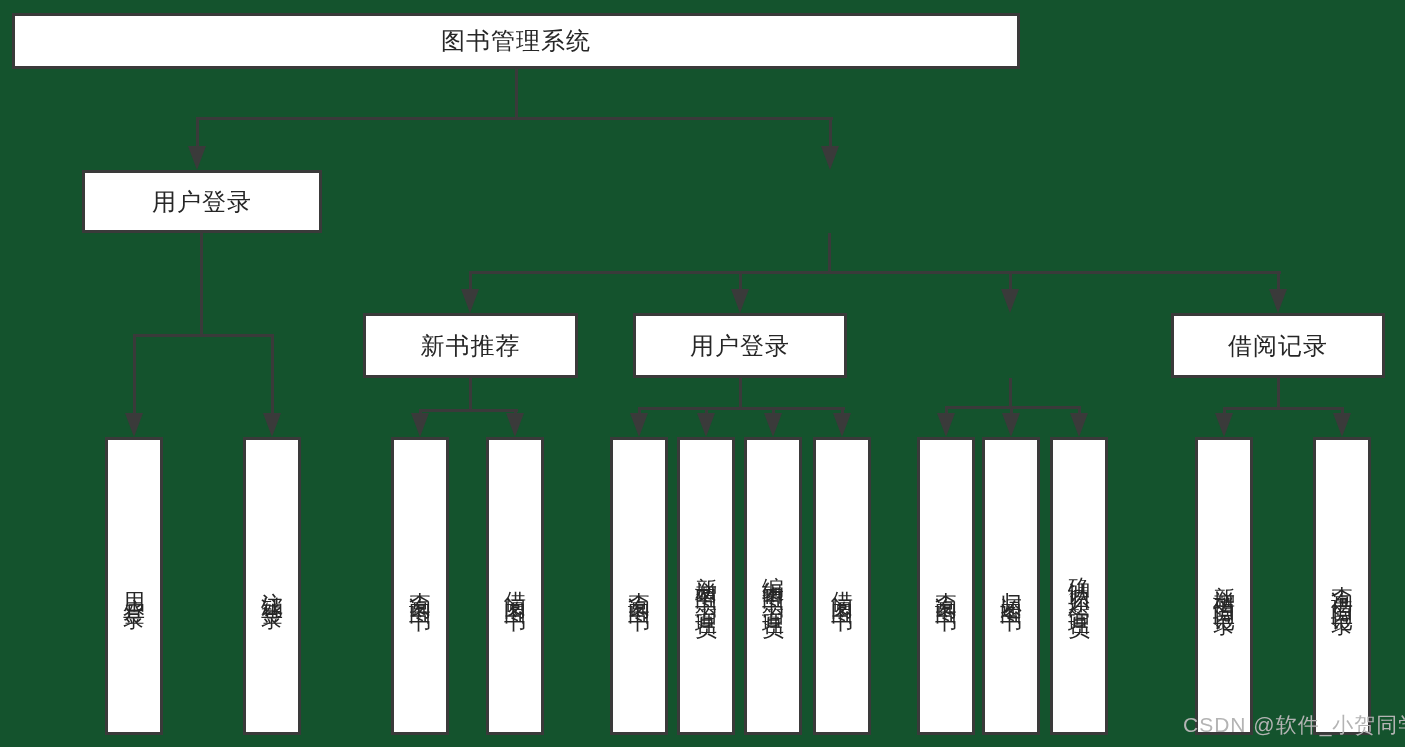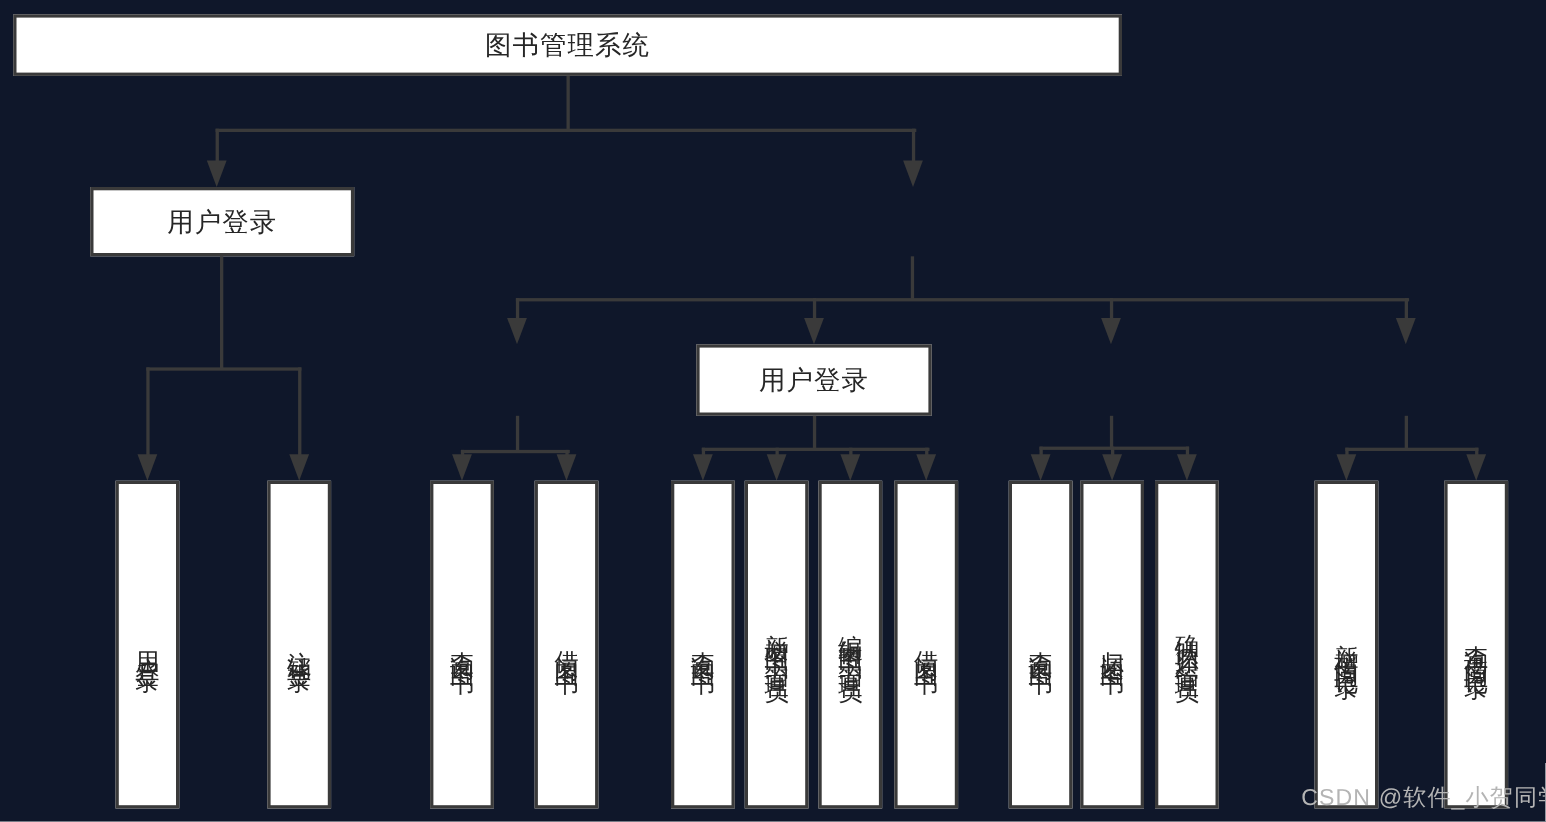--- a/index.html
+++ b/index.html
@@ -1,17 +1,17 @@
 <!DOCTYPE html>
 <html><head>
 <meta charset="utf-8">
 <style>
   html,body{margin:0;padding:0;background:#ffffff;}
   .canvas{
-    position:relative;width:1405px;height:747px;background:#0f172a;
+    position:relative;width:1405px;height:747px;background:#14532d;
     font-family:"Liberation Sans",sans-serif;color:#262626;overflow:hidden;
   }
   .node{
     position:absolute;box-sizing:border-box;border:3px solid #3a3a3a;background:#ffffff;
     display:flex;align-items:center;justify-content:center;
   }
   .hlabel{font-size:24px;color:#262626;letter-spacing:1px;white-space:nowrap;}
   .vlabel{
     writing-mode:vertical-rl;text-orientation:mixed;
     font-size:22px;color:#262626;letter-spacing:6px;line-height:1;white-space:nowrap;
@@ -60,22 +60,28 @@
   <div class="hline" style="left:469px;top:271px;width:812px"></div>
   <div class="drop" style="left:469px;top:271px;height:20px"></div>
   <div class="drop" style="left:739px;top:271px;height:20px"></div>
   <div class="drop" style="left:1009px;top:271px;height:20px"></div>
   <div class="drop" style="left:1277px;top:271px;height:20px"></div>
   <div class="arrow" style="left:461px;top:289px"></div>
   <div class="arrow" style="left:731px;top:289px"></div>
   <div class="arrow" style="left:1001px;top:289px"></div>
   <div class="arrow" style="left:1269px;top:289px"></div>
 
+  <div class="node" style="left:363px;top:313px;width:215px;height:65px">
+    <span class="hlabel">新书推荐</span>
+  </div>
   <div class="node" style="left:633px;top:313px;width:214px;height:65px">
     <span class="hlabel">用户登录</span>
+  </div>
+  <div class="node" style="left:1171px;top:313px;width:214px;height:65px">
+    <span class="hlabel">借阅记录</span>
   </div>
 
   <div class="vline" style="left:469px;top:378px;height:33px"></div>
   <div class="hline" style="left:419px;top:409px;width:99px"></div>
   <div class="drop" style="left:419px;top:409px;height:8px"></div>
   <div class="drop" style="left:514px;top:409px;height:8px"></div>
   <div class="arrow" style="left:411px;top:413px"></div>
   <div class="arrow" style="left:506px;top:413px"></div>
 
   <div class="vline" style="left:739px;top:378px;height:31px"></div>

